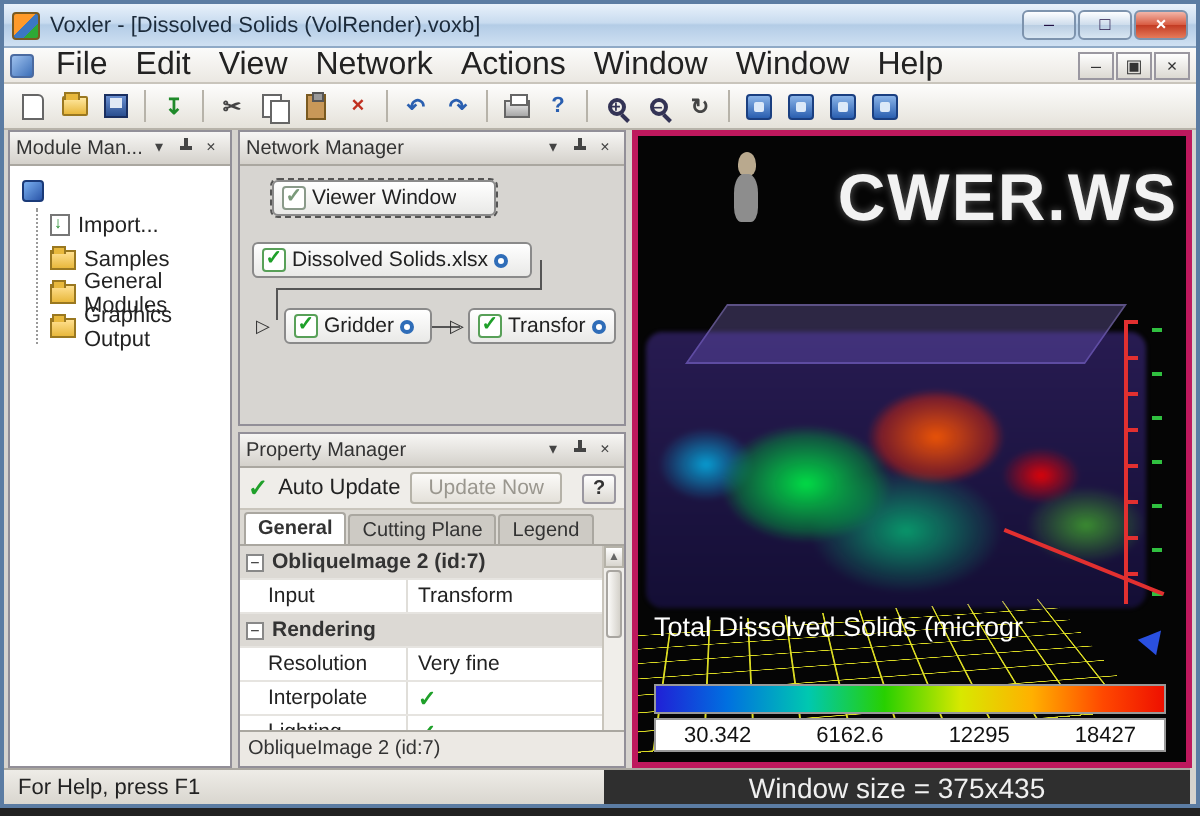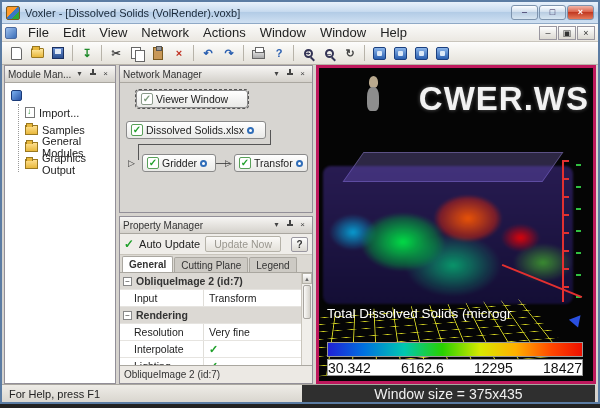--- a/index.html
+++ b/index.html
@@ -16,21 +16,21 @@
   .winbtns { display:flex; gap:1px; }
   .wbtn { width:27px; height:15px; border:1px solid #7d93ad; border-radius:3px; font-size:9px; line-height:13px;
     text-align:center; color:#214; background:linear-gradient(#fdfeff,#cddcec 50%,#b9cde2 50%,#d8e6f2); }
   .wbtn.close { background:linear-gradient(#f2b5a8,#d85a40 50%,#c23a22 50%,#e57a5a); color:#fff; font-weight:bold; }
 
   
   .menubar { position:absolute; top:22px; left:0; right:0; height:18px; background:linear-gradient(#fbfbfa,#ebe8e2);
     border-bottom:1px solid #c9c5bc; display:flex; align-items:center; padding:0 3px; }
   .mdi-icon { width:12px; height:12px; margin-right:4px; border:1px solid #4a6aa0;
     background:linear-gradient(135deg,#9ec1ee,#3c6fb8); border-radius:2px; }
-  .menu-item { font-size:13px; color:#222; padding:1px 7px; cursor:default; }
+  .menu-item { font-size:16px; color:#222; padding:1px 7px; cursor:default; }
   .menubar-spacer { flex:1; }
   .mdibtn { width:18px; height:14px; border:1px solid #9a97a0; background:linear-gradient(#fefefe,#dcd9d2);
     font-size:9px; line-height:12px; text-align:center; color:#333; margin-left:1px; }
 
   
   .toolbar { position:absolute; top:40px; left:0; right:0; height:23px;
     background:linear-gradient(#fdfdfc,#e5e2da); border-bottom:1px solid #b7b3a9;
     display:flex; align-items:center; padding:0 4px; gap:1px; }
   .tsep { width:1px; height:16px; background:#b7b3a9; margin:0 3px; }
   .tbi { width:20px; height:19px; display:flex; align-items:center; justify-content:center; border-radius:2px; font-size:11px; }
@@ -148,21 +148,21 @@
     background:repeating-linear-gradient(180deg, #e23030 0 2px, transparent 2px 18px); }
   .axis-ticks-green { position:absolute; right:12px; top:96px; height:134px; width:5px;
     background:repeating-linear-gradient(180deg, #30c040 0 2px, transparent 2px 22px); }
   .axis-diag { position:absolute; right:8px; top:212px; width:86px; height:2px; background:#e23030; transform:rotate(22deg); }
   .vcaption { position:absolute; left:8px; bottom:60px; color:#fff; font-size:13.5px; white-space:nowrap; }
   .caption-arrow { position:absolute; right:10px; bottom:56px; width:0; height:0;
     border-left:6px solid transparent; border-right:6px solid transparent; border-bottom:11px solid #2a50e0; transform:rotate(40deg); }
   .colorbar { position:absolute; left:8px; right:10px; bottom:24px; height:15px; border:1px solid #999;
     background:linear-gradient(90deg,#2020d6 0%,#0070e0 14%,#00c8b0 30%,#28d000 45%,#d8e800 60%,#ffb000 74%,#ff4800 88%,#ee1000 100%); }
   .colorbar-labels { position:absolute; left:8px; right:10px; bottom:5px; height:17px; background:#fff; border:1px solid #999;
-    display:flex; justify-content:space-between; align-items:center; padding:0 0; font-size:14px; color:#111; }
+    display:flex; justify-content:space-between; align-items:center; padding:0 14px; font-size:11px; color:#111; }
 
   
   .statusbar { position:absolute; left:0; right:3px; bottom:0; height:18px; display:flex; border-top:1px solid #aaa7a0; }
   .status-left { flex:0 0 300px; background:linear-gradient(#eeece7,#d9d6cf); font-size:11px; color:#222;
     display:flex; align-items:center; padding:0 7px; }
   .status-right { flex:1; background:#2f2f2f; color:#f0f0f0; font-size:14px; display:flex; align-items:center; justify-content:center; }
 </style>
 </head>
 <body>
 

